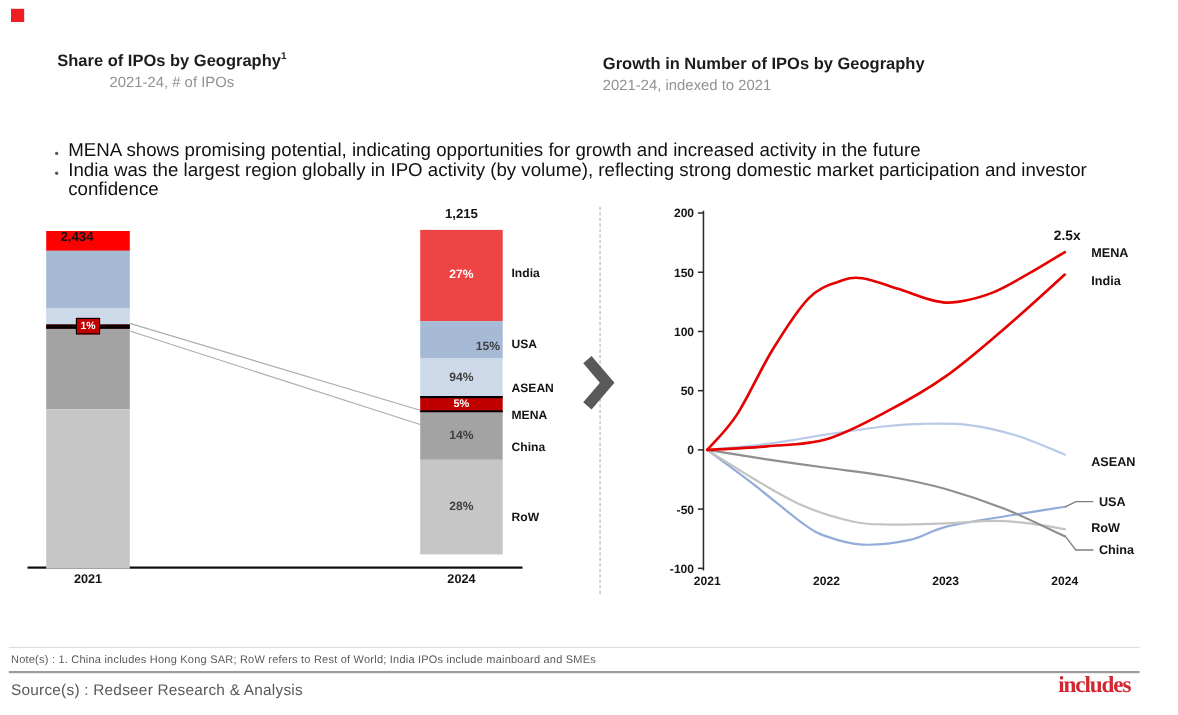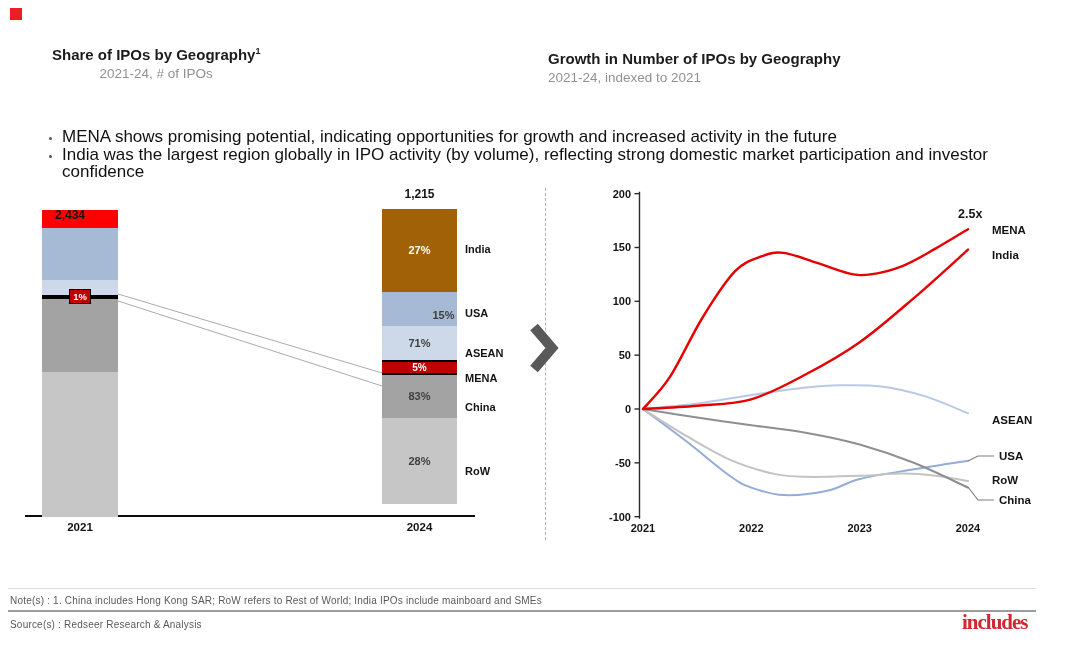--- a/index.html
+++ b/index.html
@@ -26,21 +26,21 @@
   .bar-year{position:absolute;text-align:center;font-size:11.5px;font-weight:700;color:#141414;top:521px;}
   .cat-name{position:absolute;left:465px;width:70px;font-size:11px;font-weight:700;color:#141414;}
   .axis-x-left{position:absolute;left:25px;top:515px;width:450px;height:2px;background:#0d0d0d;}
   .connector-overlay{position:absolute;left:0;top:0;pointer-events:none;}
   .divider{position:absolute;left:545px;top:188px;height:352px;width:0;border-left:1px dashed #b1b1b1;}
   .chevron-svg{position:absolute;left:527px;top:322px;}
   .line-chart-svg{position:absolute;left:590px;top:178px;}
   .footer-rule-light{position:absolute;left:8px;top:588px;width:1028px;height:1px;background:#dcdcdc;}
   .footer-rule{position:absolute;left:8px;top:610px;width:1028px;height:2px;background:#9c9c9c;}
   .footer-note{position:absolute;left:10px;top:595px;font-size:10px;color:#595959;letter-spacing:.2px;}
-  .footer-source{position:absolute;left:10px;top:619px;font-size:10px;color:#595959;letter-spacing:.2px;}
+  .footer-source{position:absolute;left:10px;top:619px;font-size:14px;color:#595959;letter-spacing:.2px;}
   .logo{position:absolute;left:962px;top:610px;font-family:"Liberation Serif",serif;
         font-weight:700;font-size:21px;letter-spacing:-1px;}
 </style>
 </head>
 <body>
 
 <div class="slide">
 
   <div class="corner-square" style="background: rgb(238, 28, 37);"></div>
 
@@ -72,34 +72,34 @@
       </div>
       <div class="bar-total" style="left: 20px; top: 188px; width: 100px; margin-top: 20px;">2,434</div>
       <div class="bar-year" style="left: 30px; width: 100px;">2021</div>
       <div class="cat-name" style="top: 242.5px;">India</div>
       <div class="cat-name" style="top: 307px;">USA</div>
       <div class="cat-name" style="top: 347px;">ASEAN</div>
       <div class="cat-name" style="top: 371.5px;">MENA</div>
       <div class="cat-name" style="top: 400.5px;">China</div>
       <div class="cat-name" style="top: 465px;">RoW</div>
       <div class="bar-column" style="left: 382px; top: 209px; width: 75px; height: 307px;">
-        <div class="bar-seg" style="height: 83px; background: #a16207;">
+        <div class="bar-seg" style="height: 83px; background: #ef4444;">
           <span class="seg-label" style="line-height: 83px; color: rgb(255, 255, 255);">27%</span>
         </div>
         <div class="bar-seg" style="height: 34px; background: rgb(167, 186, 213); padding-left: 48px;">
           <span class="seg-label" style="line-height: 46px; color: rgb(63, 63, 63);">15%</span>
         </div>
         <div class="bar-seg" style="height: 34px; background: rgb(205, 217, 233);">
-          <span class="seg-label" style="line-height: 34px; color: rgb(63, 63, 63);">71%</span>
+          <span class="seg-label" style="line-height: 34px; color: rgb(63, 63, 63);">94%</span>
         </div>
         <div class="bar-seg" style="height: 15px; background: rgb(192, 0, 0); border-top: 2px solid rgb(0, 0, 0); border-bottom: 2px solid rgb(0, 0, 0);">
           <span class="seg-label" style="line-height: 11px; color: rgb(255, 255, 255); font-size: 10px;">5%</span>
         </div>
         <div class="bar-seg" style="height: 43px; background: rgb(163, 163, 163);">
-          <span class="seg-label" style="line-height: 43px; color: rgb(63, 63, 63);">83%</span>
+          <span class="seg-label" style="line-height: 43px; color: rgb(63, 63, 63);">14%</span>
         </div>
         <div class="bar-seg" style="height: 86px; background: rgb(198, 198, 198);">
           <span class="seg-label" style="line-height: 86px; color: rgb(63, 63, 63);">28%</span>
         </div>
       </div>
       <div class="bar-total" style="left: 370px; top: 187px; width: 99px;">1,215</div>
       <div class="bar-year" style="left: 370px; width: 99px;">2024</div>
     </div>
 
   <svg class="connector-overlay" width="1071" height="650">

